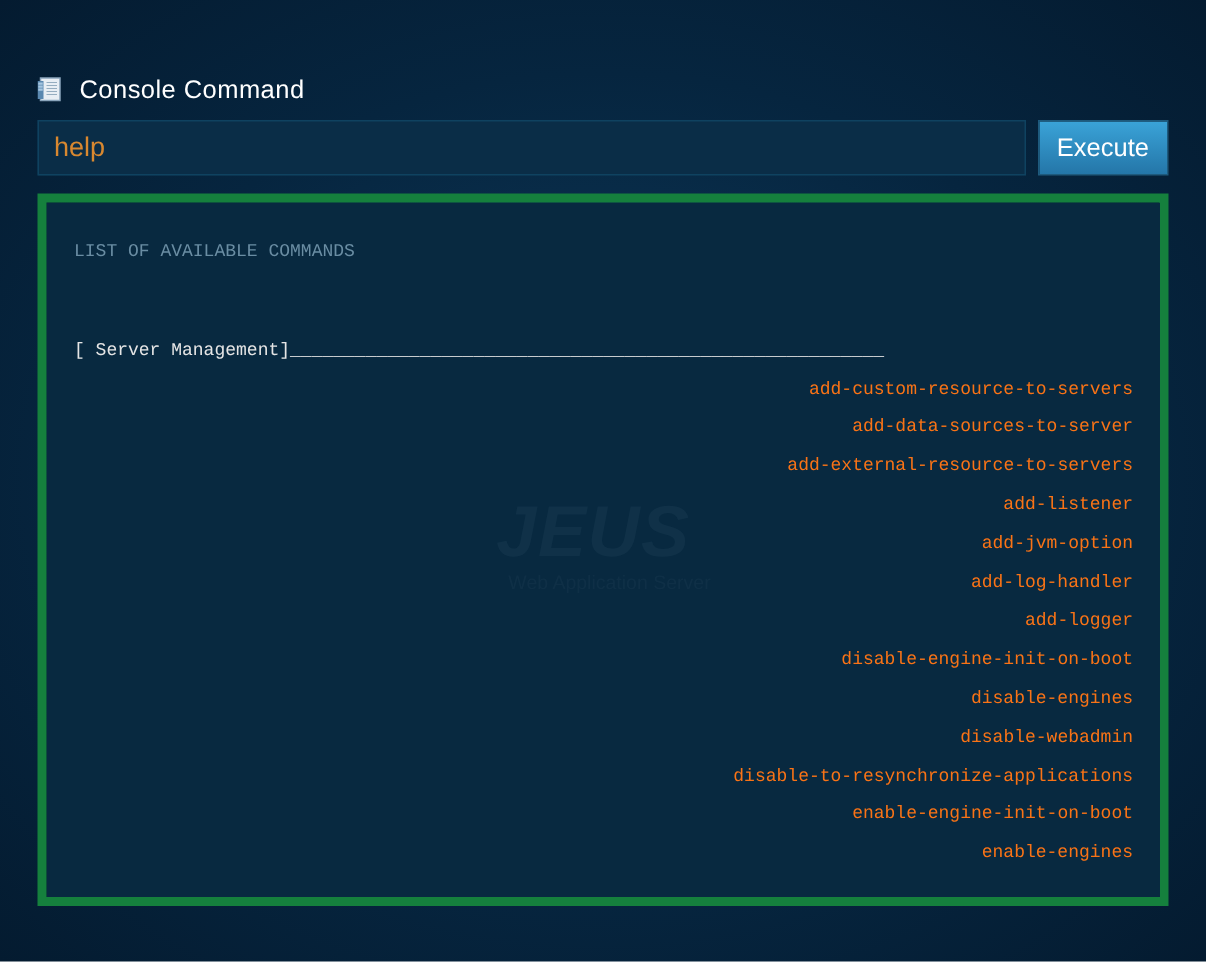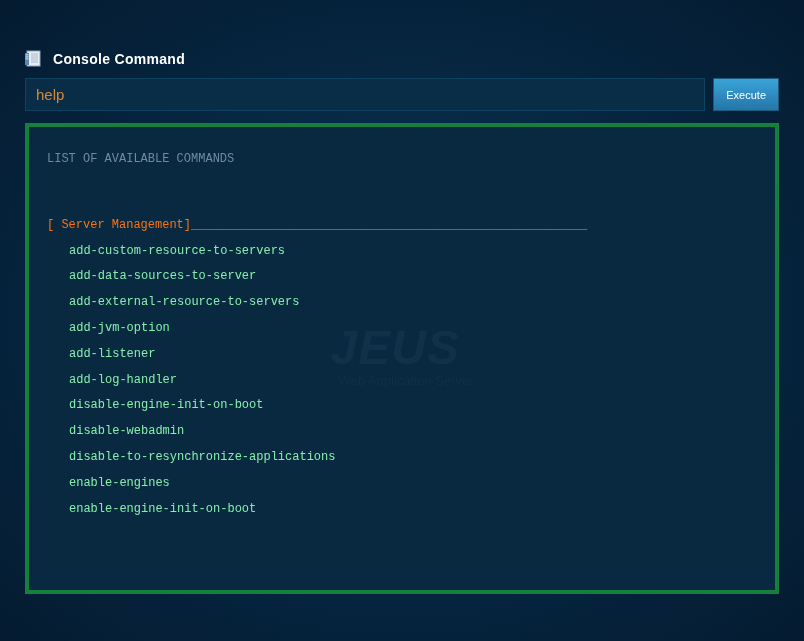--- a/index.html
+++ b/index.html
@@ -23,51 +23,51 @@
     }
     .header-icon {
       width: 20px;
       height: 18px;
       display: flex;
       align-items: center;
       justify-content: center;
     }
     .header-title {
       color: #ffffff;
-      font-size: 14px;
-      font-weight: 700;
+      font-size: 17px;
+      font-weight: 400;
       letter-spacing: 0.3px;
     }
     .input-row {
       display: flex;
       gap: 8px;
       margin-bottom: 12px;
     }
     .command-input {
       flex: 1;
       background: #0a2d47;
       border: 1px solid #0f4260;
       color: #d88830;
-      font-size: 15px;
+      font-size: 18px;
       padding: 7px 10px;
       font-family: inherit;
       outline: none;
     }
     .execute-button {
       background: linear-gradient(to bottom, #3aa3d8, #2476a8);
       border: 1px solid #1e5a7d;
       color: #ffffff;
-      font-size: 11px;
+      font-size: 17px;
       padding: 7px 12px;
       cursor: pointer;
       font-family: inherit;
     }
     .output-wrapper {
       position: relative;
-      border: 4px solid #15803d;
+      border: 6px solid #15803d;
     }
     .output {
       background: #082940;
       height: 463px;
       overflow-y: scroll;
       padding: 20px 18px;
       font-family: "Consolas", "Courier New", monospace;
       font-size: 12px;
       line-height: 2.15;
       color: #5a7d93;
@@ -111,27 +111,28 @@
       font-size: 13px;
       color: rgba(160, 180, 200, 0.05);
       margin-top: -5px;
       margin-left: 8px;
     }
     .output-header {
       color: #6a8da3;
       margin-bottom: 2px;
     }
     .section-header {
-      color: #f97316;
+      color: #e5e5e5;
       white-space: pre;
       margin-top: 40px;
     }
     .command-line {
       padding-left: 22px;
-      color: #86efac;
+      color: #f97316;
+      text-align: right;
     }
   </style>
 </head>
 <body>
 
 <div class="header">
   <span class="header-icon">
     <svg width="20" height="18" viewBox="0 0 20 18">
       <rect x="2" y="1" width="13" height="15" fill="#e8eef4" stroke="#8aa5bc" stroke-width="1"></rect>
       <rect x="0" y="3" width="4" height="12" fill="#5a88b0"></rect>
@@ -158,23 +159,25 @@
     <div class="watermark">
       <div class="watermark-title">JEUS</div>
       <div class="watermark-sub">Web Application Server</div>
     </div>
     <div class="output-header">LIST OF AVAILABLE COMMANDS</div>
     <div class="section-header">[ Server Management]_______________________________________________________</div>
     <div id="command-list">
         <div class="command-line">add-custom-resource-to-servers</div>
         <div class="command-line">add-data-sources-to-server</div>
         <div class="command-line">add-external-resource-to-servers</div>
+        <div class="command-line">add-listener</div>
         <div class="command-line">add-jvm-option</div>
-        <div class="command-line">add-listener</div>
         <div class="command-line">add-log-handler</div>
+        <div class="command-line">add-logger</div>
         <div class="command-line">disable-engine-init-on-boot</div>
+        <div class="command-line">disable-engines</div>
         <div class="command-line">disable-webadmin</div>
         <div class="command-line">disable-to-resynchronize-applications</div>
+        <div class="command-line">enable-engine-init-on-boot</div>
         <div class="command-line">enable-engines</div>
-        <div class="command-line">enable-engine-init-on-boot</div>
       </div>
   </div>
 </div>
 
 </body></html>

